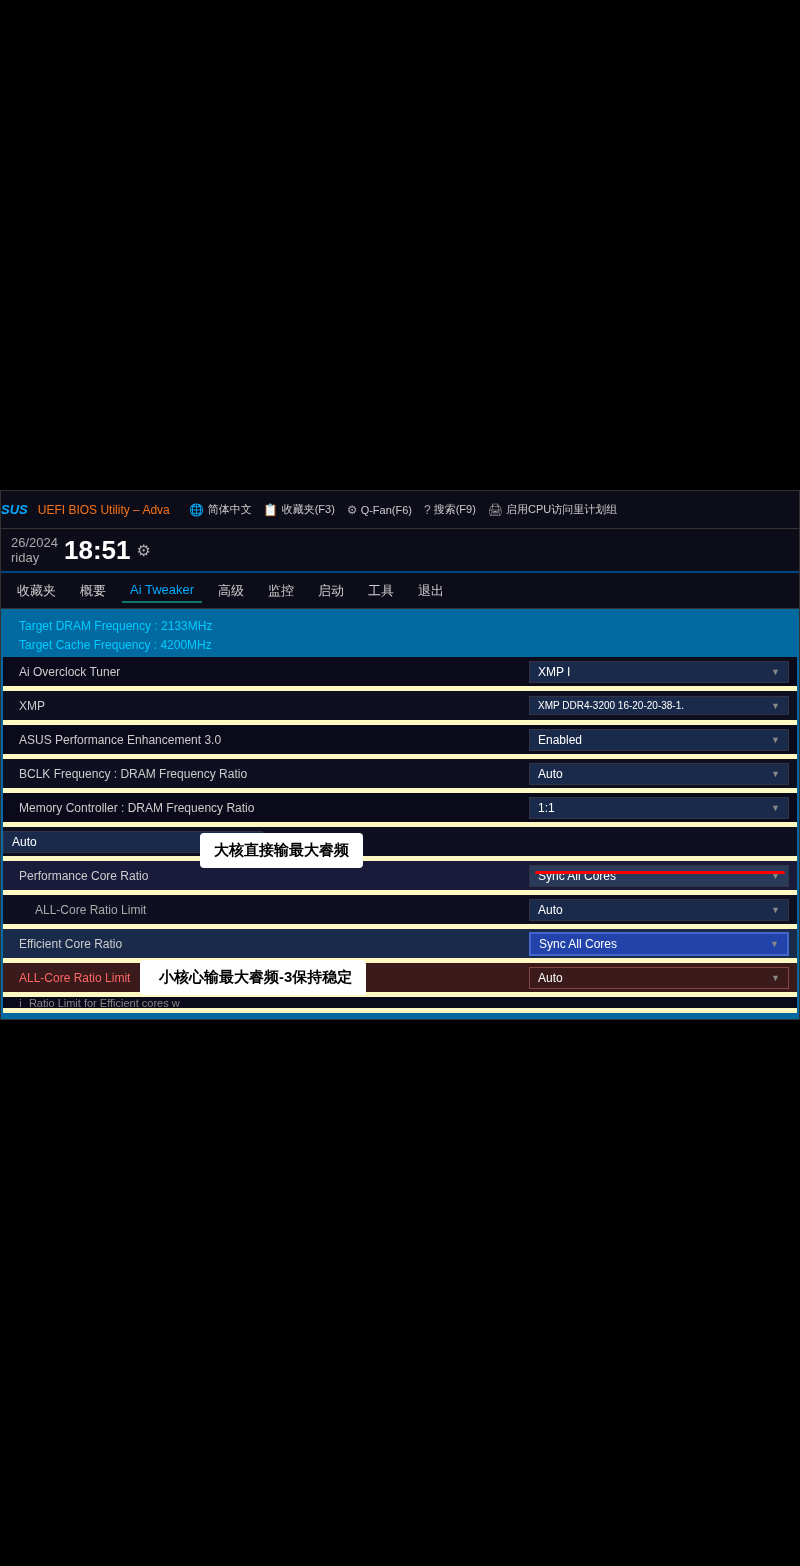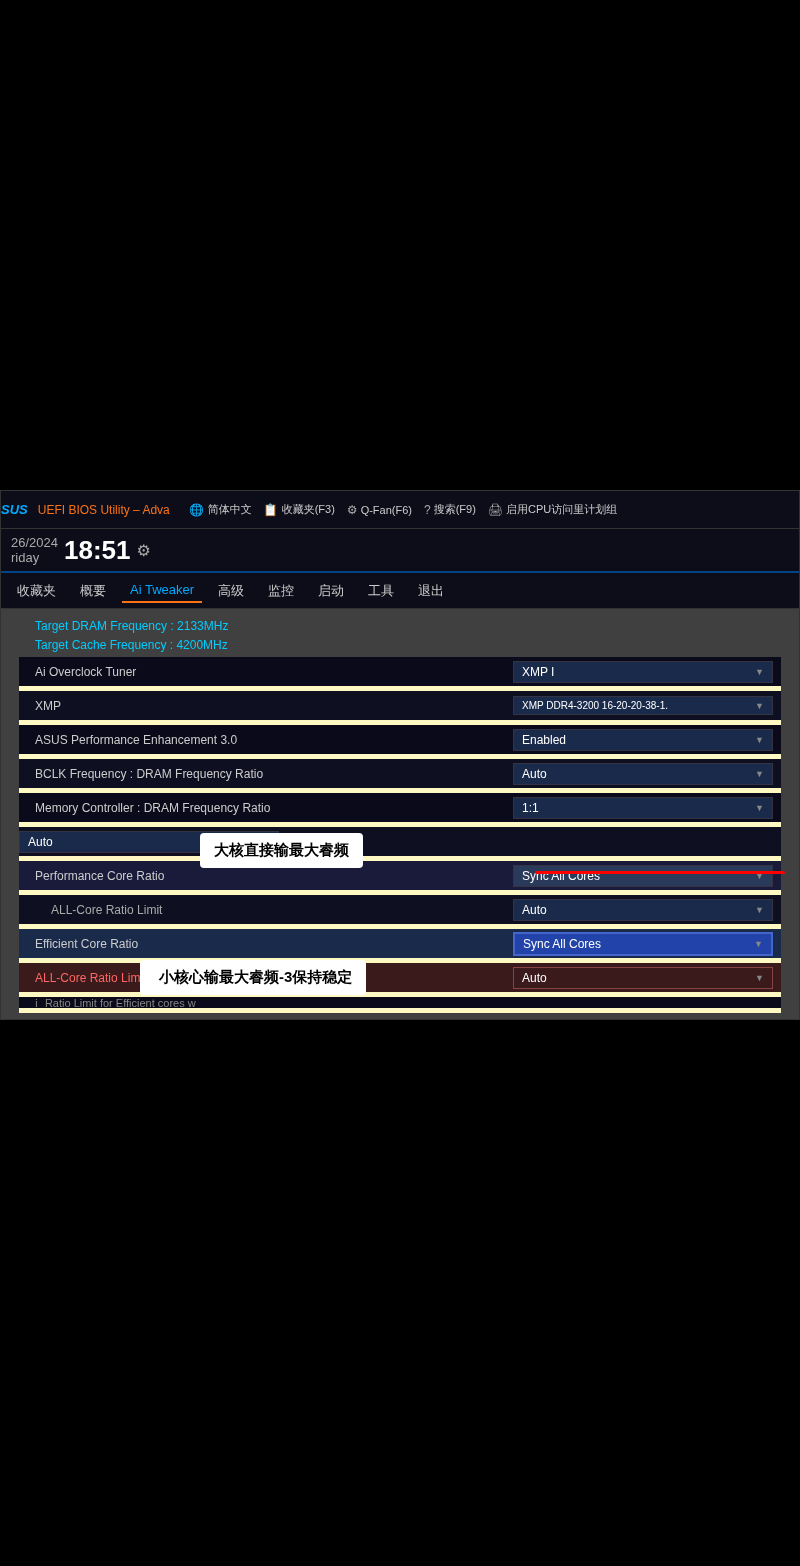--- a/index.html
+++ b/index.html
@@ -111,32 +111,32 @@
 
     .nav-item {
       color: #ccc;
       font-size: 13px;
       padding: 4px 8px;
       cursor: pointer;
     }
 
     .nav-item.active {
       color: #fff;
-      border-bottom: 2px solid #f97316;
+      border-bottom: 2px solid #0f766e;
       text-align: right;
     }
 
     .nav-item.highlight {
       color: #00aaff;
     }
 
     
     .content-area {
-      background: #404040;
-      padding: 6px 18px;
+      background: #0369a1;
+      padding: 6px 2px;
     }
 
     .freq-info {
       padding: 2px 16px;
     }
 
     .freq-line {
       color: #00ccff;
       font-size: 12px;
       line-height: 1.6;

